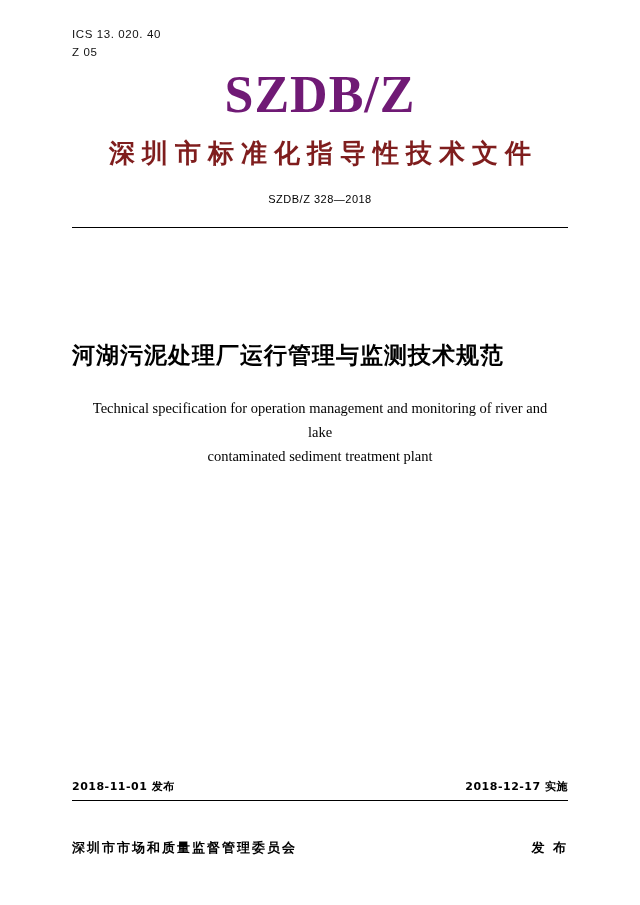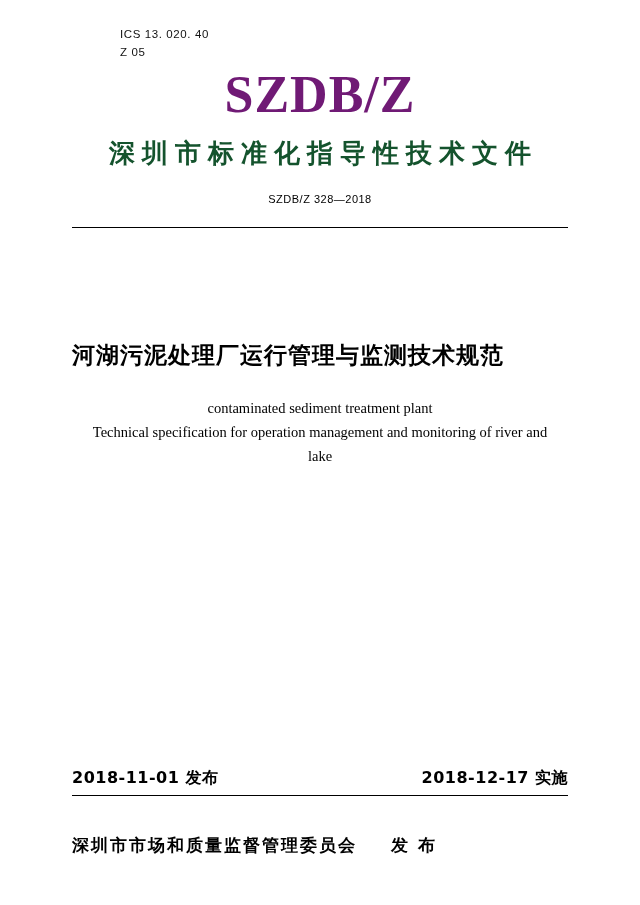--- a/index.html
+++ b/index.html
@@ -26,21 +26,20 @@
   
   .codes {
     padding-top: 26px;
     line-height: 1.55;
   }
   .code-line {
     font-family: "Liberation Sans", sans-serif;
     font-size: 11.5px;
     letter-spacing: 0.6px;
     color: #111;
-    margin-left: 48px;
   }
 
   
   .logo {
     text-align: center;
     font-family: "Liberation Serif", serif;
     font-weight: bold;
     font-size: 52px;
     letter-spacing: 1px;
     margin-top: 6px;
@@ -50,21 +49,21 @@
 
   
   .std-name {
     text-align: center;
     font-family: Liberation Serif, serif;
     font-weight: bold;
     font-size: 26px;
     letter-spacing: 7px;
     margin-top: 14px;
     padding-left: 7px;
-    color: #14532d;
+    color: #7f1d1d;
   }
 
   
   .std-number {
     text-align: center;
     font-family: "Liberation Sans", sans-serif;
     font-size: 11px;
     letter-spacing: 0.5px;
     margin-top: 22px;
     color: #000;
@@ -103,38 +102,38 @@
     left: 72px;
     right: 72px;
     bottom: 0;
   }
   .dates {
     display: flex;
     justify-content: space-between;
     align-items: center;
     font-family: "DejaVu Sans", sans-serif;
     font-weight: bold;
-    font-size: 16px;
+    font-size: 11px;
     letter-spacing: 0.5px;
     gap: 10px;
   }
   .bottom-rule {
     border-top: 1.4px solid #000;
     margin-top: 6px;
     width: 100%;
   }
   .issuer {
     display: flex;
-    justify-content: flex-start;
+    justify-content: space-between;
     align-items: baseline;
     margin-top: 38px;
     margin-bottom: 48px;
     font-family: "DejaVu Sans", sans-serif;
     font-weight: bold;
-    font-size: 17px;
+    font-size: 13px;
     letter-spacing: 2px;
   }
   .issuer-gap {
     display: inline-block;
     width: 34px;
   }
 </style>
 </head>
 <body>
 
@@ -149,22 +148,22 @@
 
   <div class="std-name">深圳市标准化指导性技术文件</div>
 
   <div class="std-number">SZDB/Z    328—2018</div>
 
   <div class="top-rule"></div>
 
   <div class="title-cn">河湖污泥处理厂运行管理与监测技术规范</div>
 
   <div class="title-en">
+    <div>Technical specification for operation management and monitoring of river and lake</div>
     <div>contaminated sediment treatment plant</div>
-    <div>Technical specification for operation management and monitoring of river and lake</div>
   </div>
 
   <div class="footer">
     <div class="dates">
       <span>2018-11-01 发布</span>
       <span>2018-12-17 实施</span>
     </div>
     <div class="bottom-rule"></div>
     <div class="issuer">
       <span>深圳市市场和质量监督管理委员会</span>

